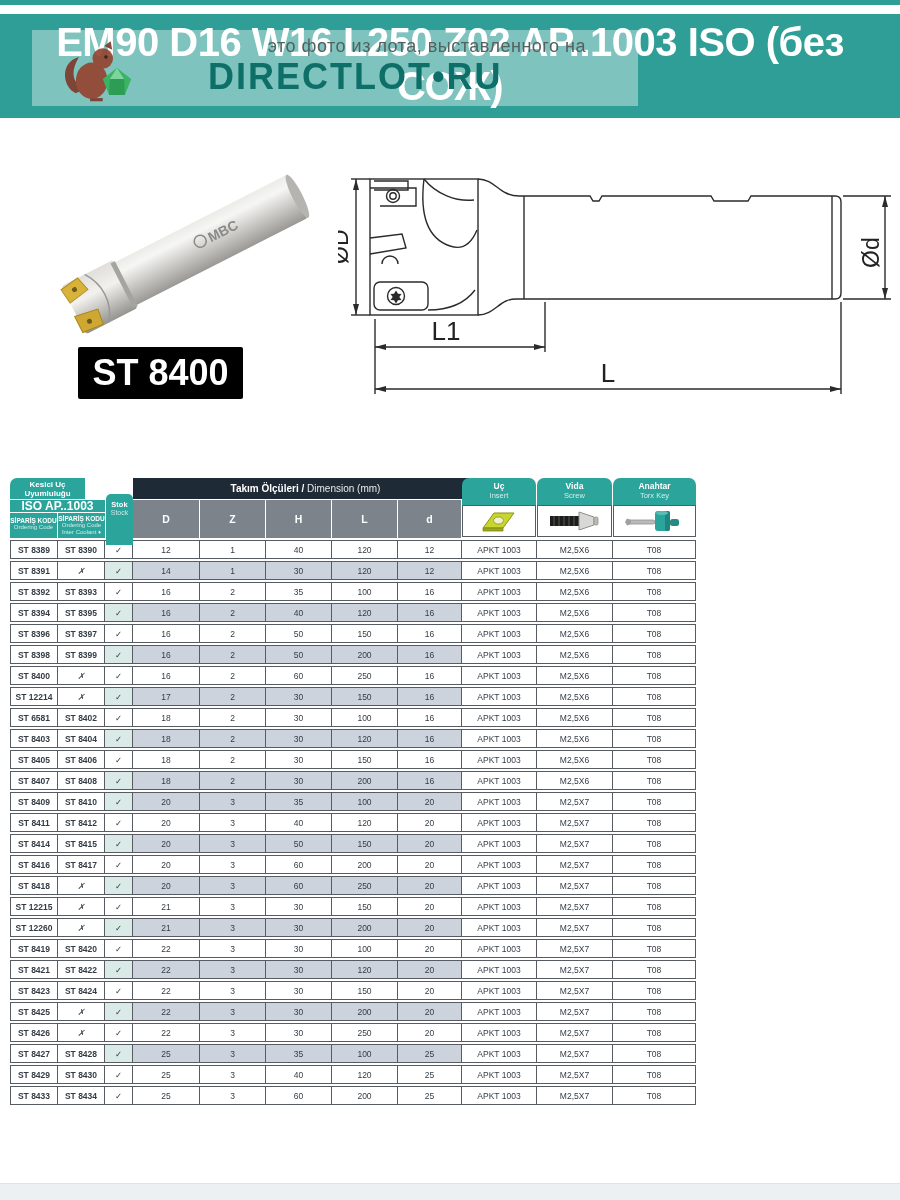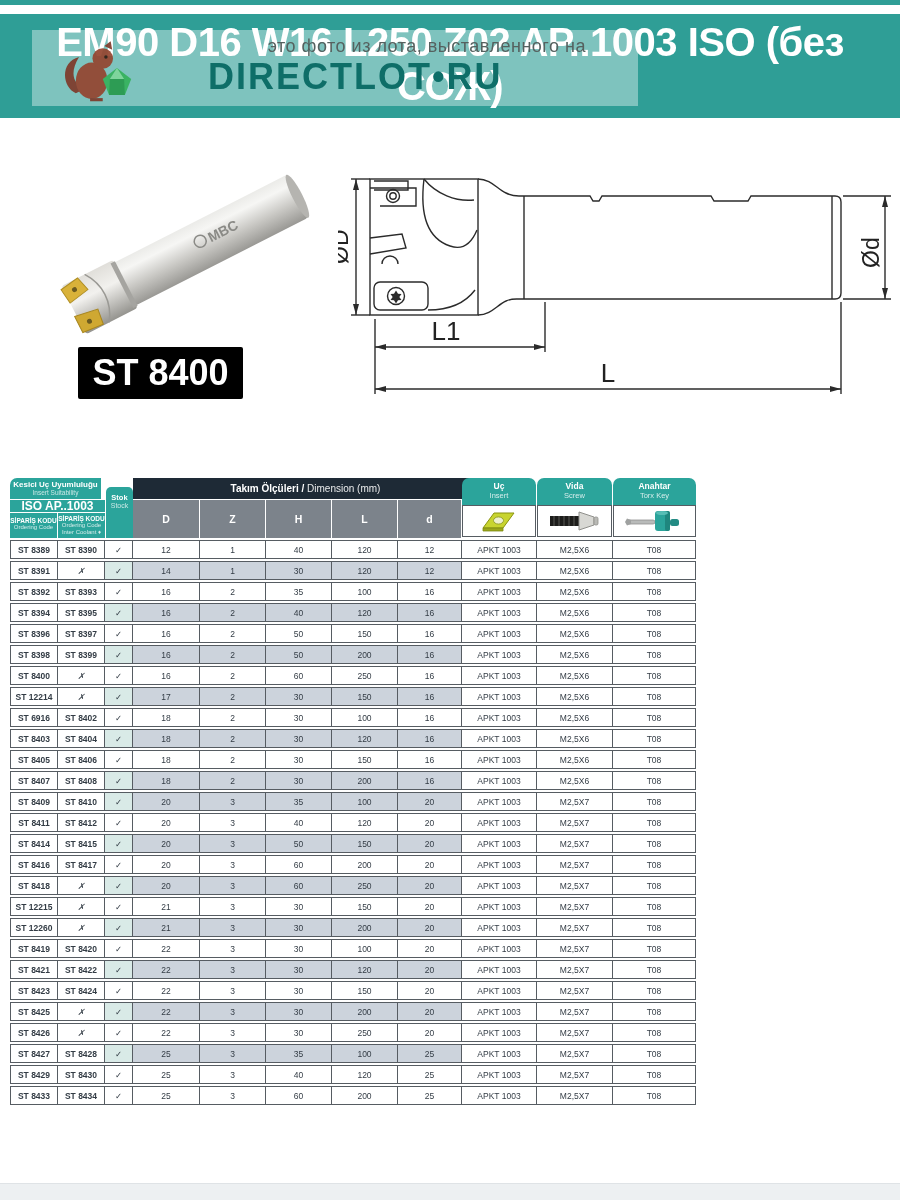--- a/index.html
+++ b/index.html
@@ -24,29 +24,29 @@
 
   
   .drawing{position:absolute;left:338px;top:152px;}
   .drawing text{font-family:"Liberation Sans",sans-serif;fill:#222222;}
 
   
   .spec{position:absolute;left:10px;top:478px;width:686px;}
   .thead{position:relative;height:60px;}
   .thead .cell{position:absolute;box-sizing:border-box;color:#ffffff;text-align:center;}
   .teal{background:#2ba49b;}
-  .h-left-top{left:0;top:0;width:91px;height:21px;border-radius:7px 0 0 0;padding-top:2px;}
+  .h-left-top{left:0;top:0;width:75px;height:21px;border-radius:7px 0 0 0;padding-top:2px;}
   .h-left-top .l1{font-size:8px;font-weight:bold;line-height:9px;}
   .h-left-top .l2{font-size:6.5px;color:rgba(255,255,255,0.75);line-height:8px;}
   .h-iso{left:0;top:22px;width:95px;height:12px;font-size:12px;font-weight:bold;line-height:12px;}
   .h-code1{left:0;top:35px;width:47px;height:25px;padding-top:4px;}
   .h-code2{left:48px;top:35px;width:47px;height:25px;padding-top:2px;}
   .h-code1 .l1,.h-code2 .l1{font-size:6.5px;font-weight:bold;line-height:7px;}
   .h-code1 .l2,.h-code2 .l2,.h-code2 .l3{font-size:6px;color:rgba(255,255,255,0.8);line-height:7px;}
-  .h-stock{left:96px;top:9px;width:27px;height:51px;border-radius:5px 5px 0 0;padding-top:7px;}
+  .h-stock{left:96px;top:16px;width:27px;height:51px;border-radius:5px 5px 0 0;padding-top:7px;}
   .h-stock .l1{font-size:7.5px;font-weight:bold;line-height:8px;}
   .h-stock .l2{font-size:7px;color:rgba(255,255,255,0.75);line-height:8px;}
   .h-dims{left:123px;top:0;width:345px;height:21px;background:#1e2a36;line-height:21px;font-size:10px;
     clip-path:polygon(0 0,100% 0,calc(100% - 10px) 100%,0 100%);}
   .h-dims .bold{font-weight:bold;}
   .h-dims .norm{font-weight:normal;color:rgba(255,255,255,0.9);}
   .dimcell{top:22px;height:38px;background:#7c838b;font-size:10.5px;font-weight:bold;line-height:38px;}
   .h-ins,.h-scr,.h-torx{top:0;height:27px;border-radius:7px 7px 0 0;padding-top:3px;}
   .h-ins{left:452px;width:74px;}
   .h-scr{left:527px;width:75px;}
@@ -368,21 +368,21 @@
     <td class="dim">17</td>
     <td class="dim">2</td>
     <td class="dim">30</td>
     <td class="dim">150</td>
     <td class="dim">16</td>
     <td>APKT 1003</td>
     <td>M2,5X6</td>
     <td>T08</td>
   </tr>
         <tr>
-    <td class="code">ST 6916</td>
+    <td class="code">ST 6581</td>
     <td class="code">ST 8402</td>
     <td class="stock">✓</td>
     <td class="dim">18</td>
     <td class="dim">2</td>
     <td class="dim">30</td>
     <td class="dim">100</td>
     <td class="dim">16</td>
     <td>APKT 1003</td>
     <td>M2,5X6</td>
     <td>T08</td>

